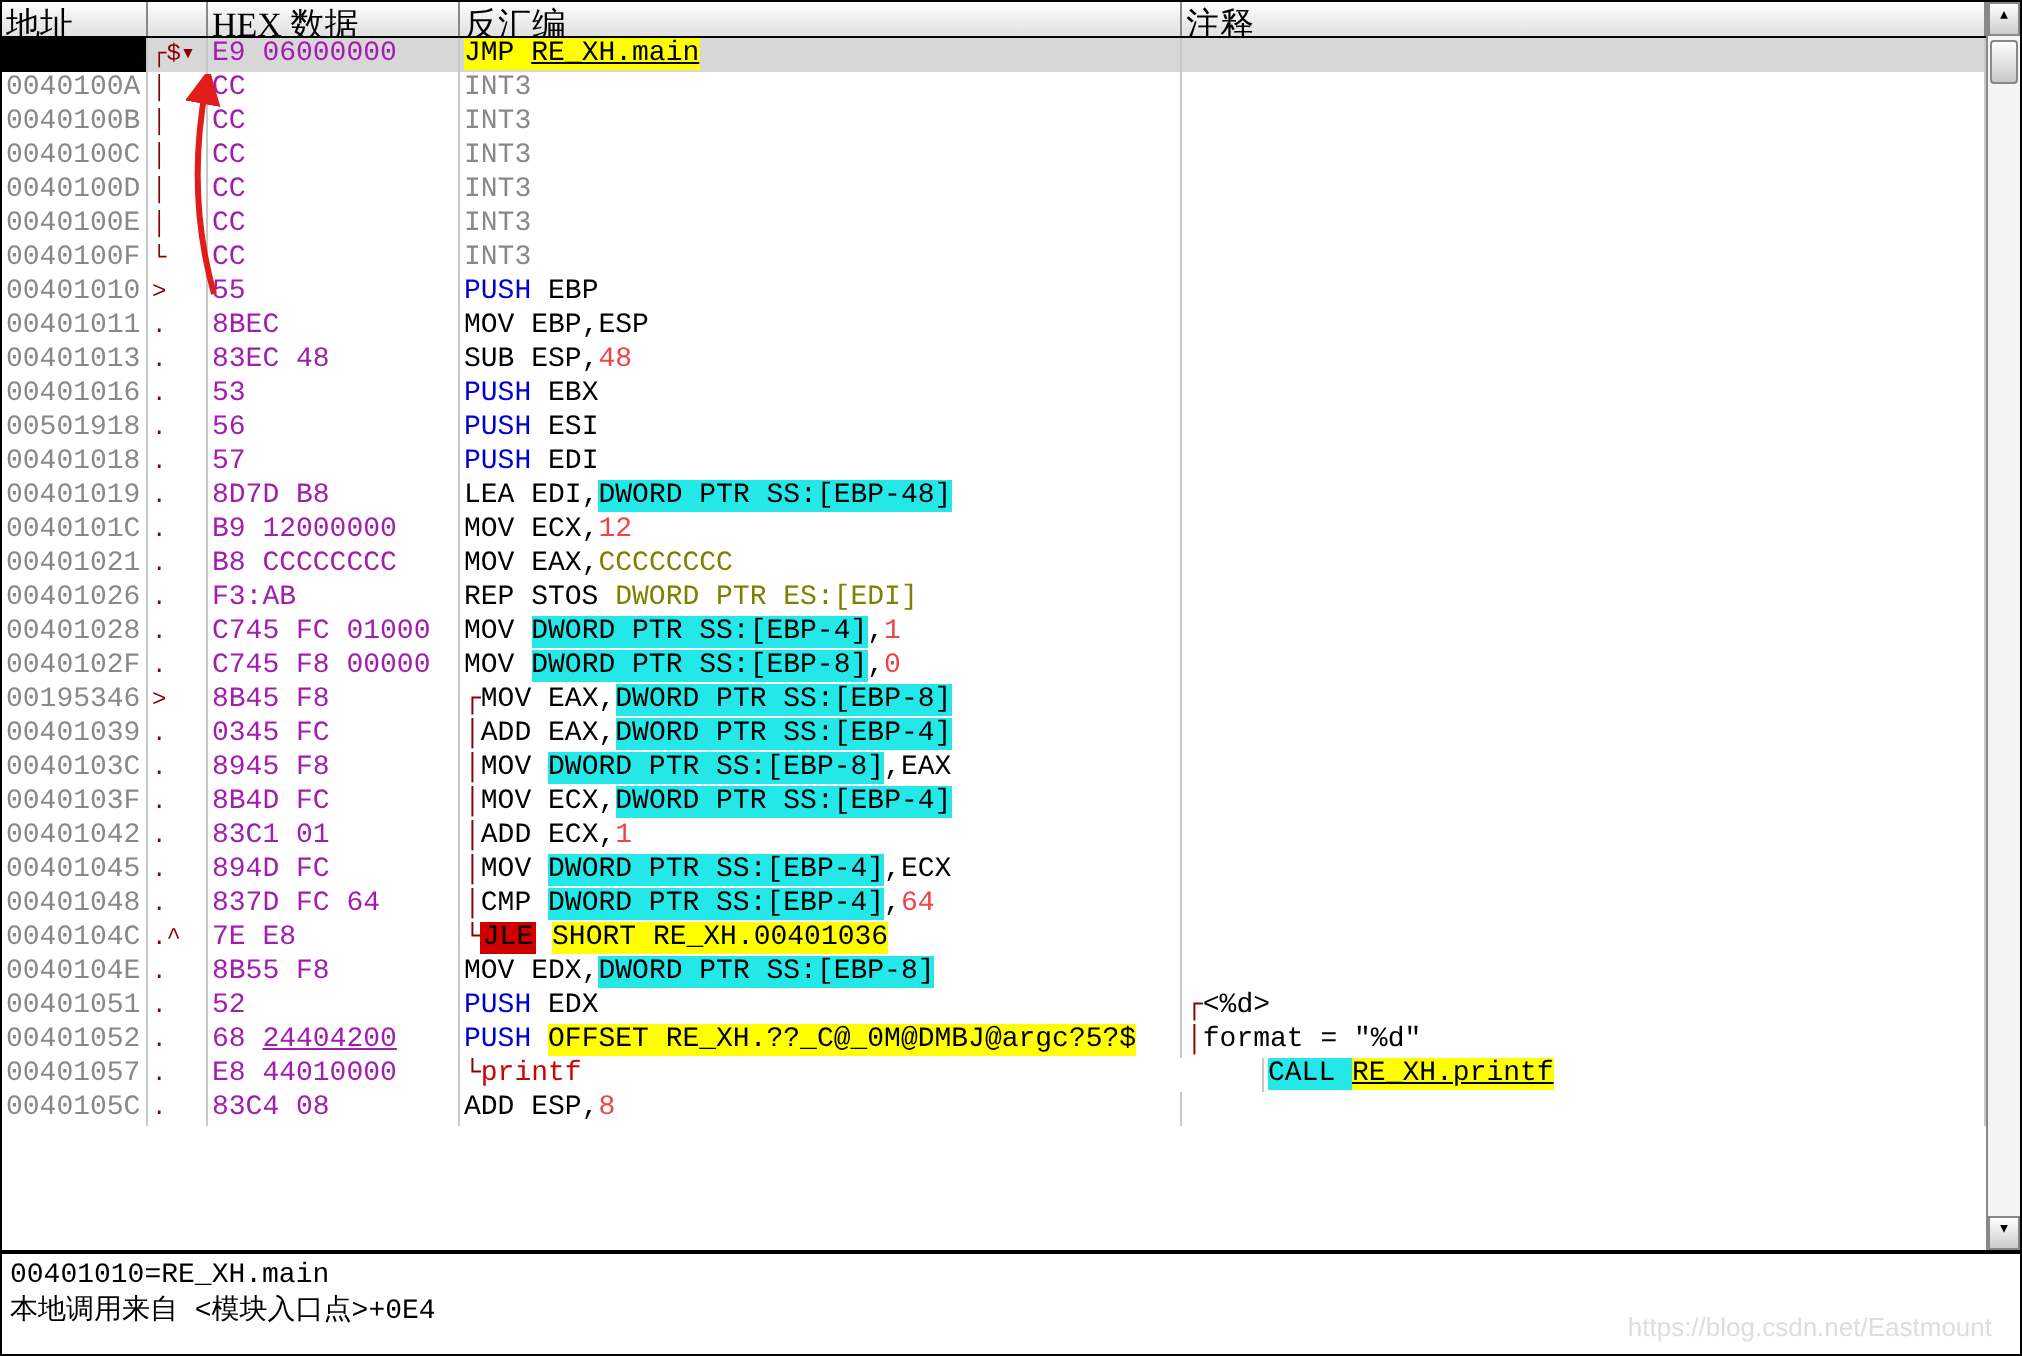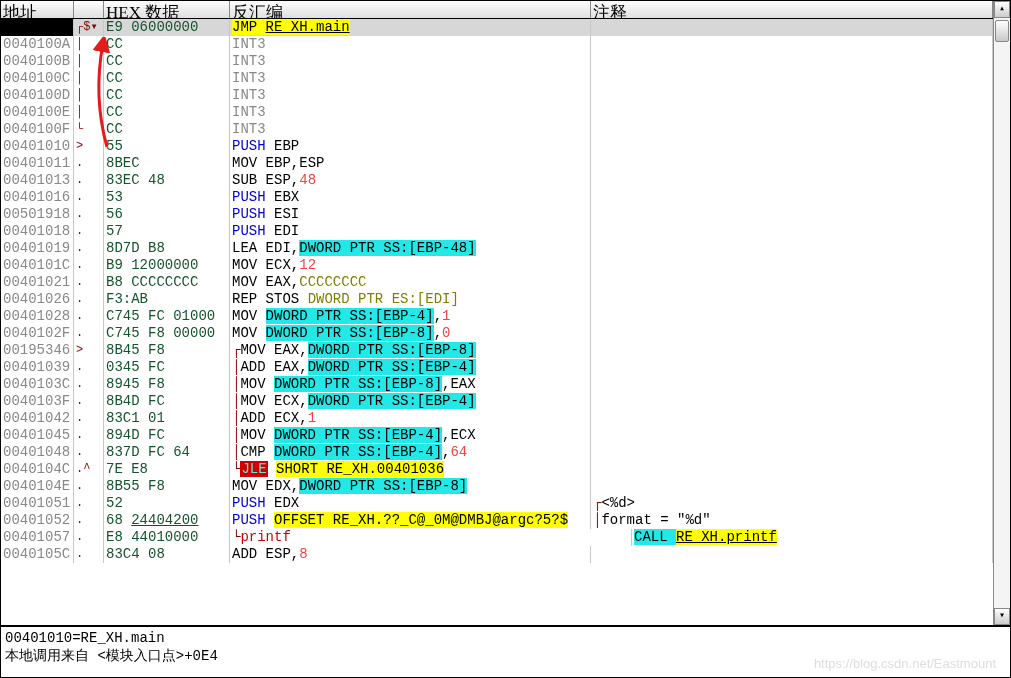--- a/index.html
+++ b/index.html
@@ -61,39 +61,39 @@
   }
   .row {
     display:flex;
     height:17px;
     line-height:17px;
     white-space: pre;
   }
   .cell { overflow:hidden; border-right:1px solid #c8c8c8; padding-left:2px;}
   .cell.col-addr { color:#888; background:#fff;}
   .cell.col-sym  { font-size:12px; color:#8a0000; text-align:left;}
-  .cell.col-hex  { color:#14532d; }
+  .cell.col-hex  { color:#a21caf; }
   .cell.col-dis  { }
   .cell.col-cmt  { color:#000; }
 
   .row.sel .cell.col-addr { background:#000; color:#fff; }
   .row.sel { background:#d7d7d7; }
   .row.sel .cell { background:#d7d7d7; }
   .row.sel .cell.col-addr { background:#000; color:#fff; }
 
   .addr-active { color:#000 !important; font-weight:normal;}
   .hex-gray { color:#888; }
   .op-blue { color:#0000d0; }
   .op-olive { color:#808000; }
   .op-gray { color:#888; }
   .op-red  { color:#d00000; }
   .num { color:#ef4444; }
   .hl-yellow { background:#ffff00; }
   .hl-cyan   { background:#24e8e8; }
-  .mnemonic-jle { background:#d00000; color:#5eead4; padding:0 1px;}
+  .mnemonic-jle { background:#d00000; color:#000000; padding:0 1px;}
   .underline { text-decoration: underline; }
 
   .bottom-pane {
     border-top: 2px solid #000;
     height: 52px;
     padding: 2px 4px;
     background:#fff;
     font-family:"SimSun","Courier New", monospace;
     font-size:14px;
     line-height:18px;

